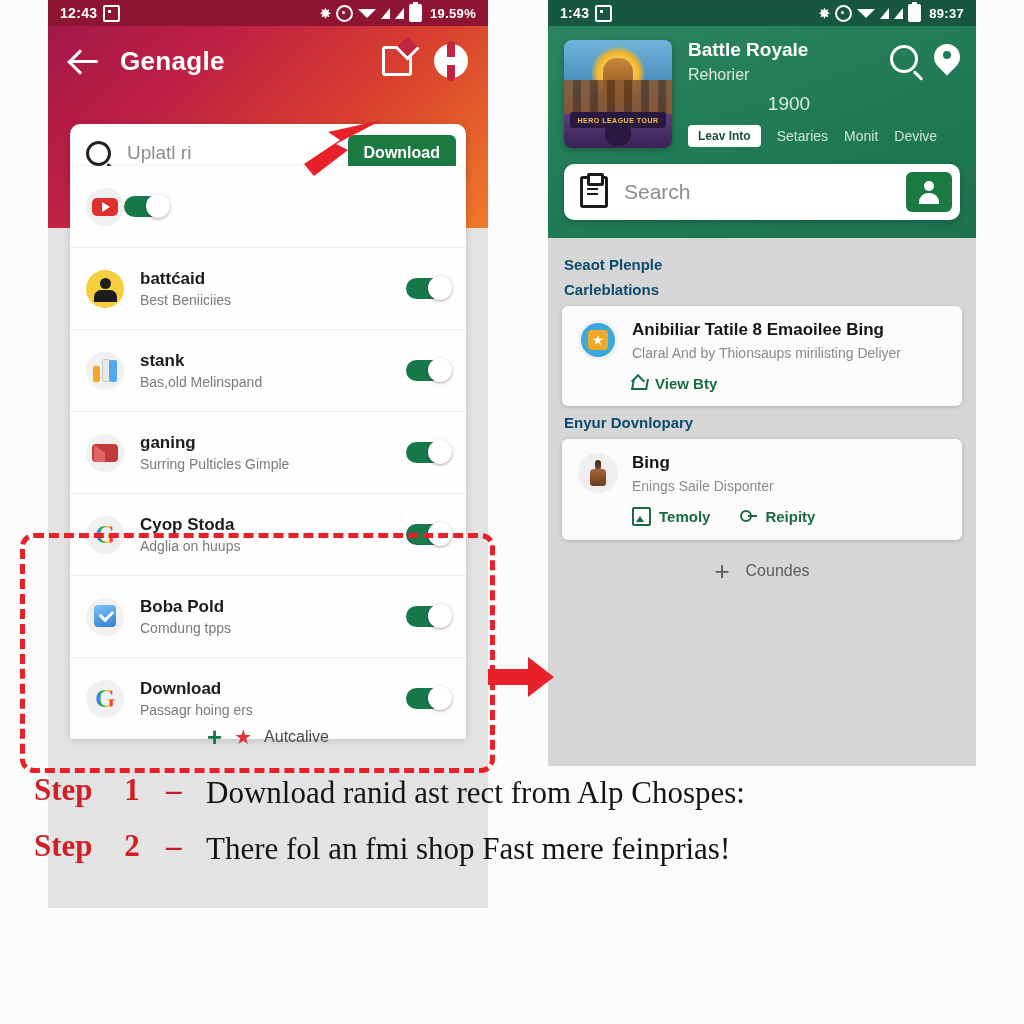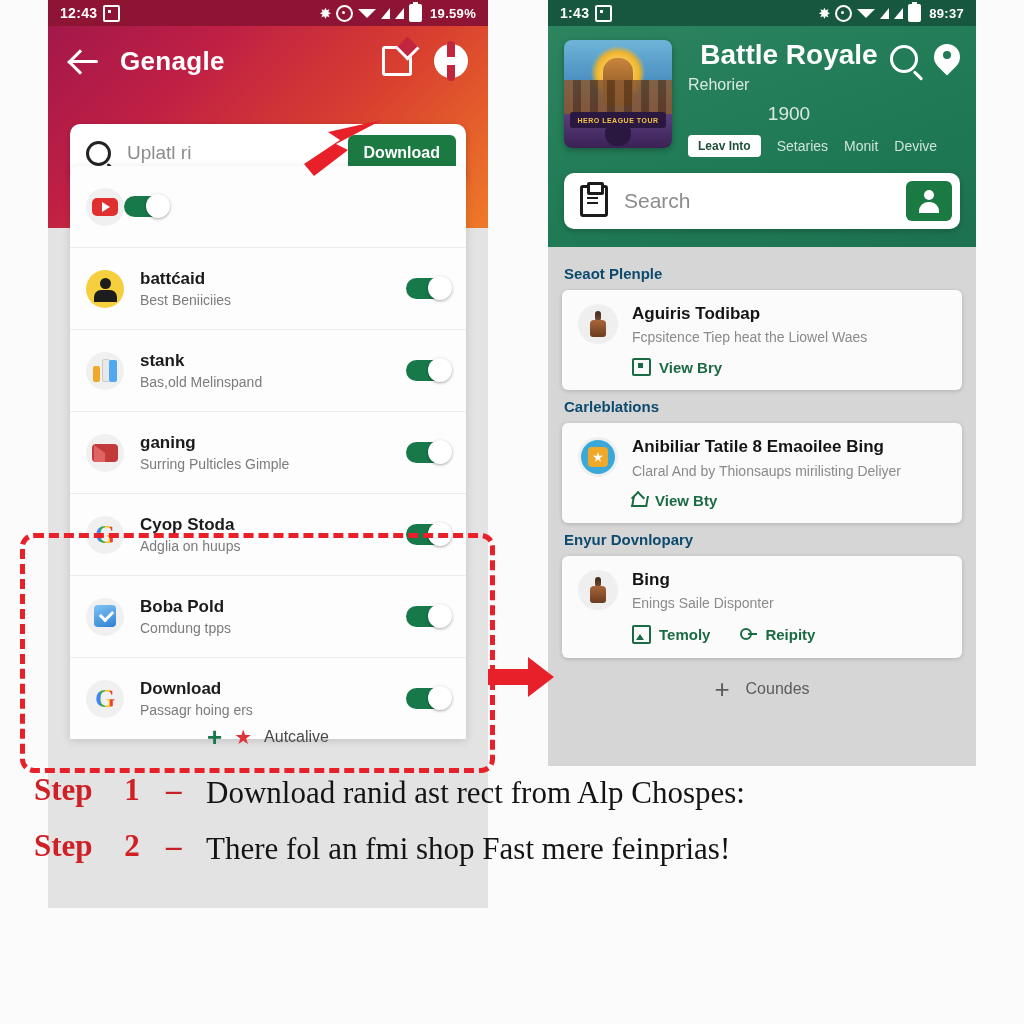--- a/index.html
+++ b/index.html
@@ -124,21 +124,21 @@
   .gt-fig{position:absolute;left:50%;top:18px;transform:translateX(-50%);width:30px;height:48px;border-radius:14px 14px 4px 4px;
      background:linear-gradient(180deg,#c9853c,#7a4a1e);}
   .gt-crowd{position:absolute;left:0;right:0;bottom:34px;height:34px;
      background:repeating-linear-gradient(90deg,#8a5a30 0 9px,#5e3a1c 9px 17px);opacity:.85;}
   .gt-band{position:absolute;left:6px;right:6px;bottom:20px;height:16px;border-radius:3px;
      background:#2a1840;display:flex;align-items:center;justify-content:center;}
   .gt-band span{font-size:7px;color:#f3c24a;font-weight:bold;letter-spacing:.5px;}
   .gt-shield{position:absolute;left:50%;bottom:2px;transform:translateX(-50%);width:26px;height:18px;
      background:#2a1840;border-radius:3px 3px 12px 12px;}
   .rhead-info{flex:1;margin-left:16px;min-width:0;}
-  .r-title{color:#fff;font-size:28px;font-weight:bold;line-height:1.1;text-align:center;}
+  .r-title{color:#fff;font-size:19px;font-weight:bold;line-height:1.1;}
   .r-sub{color:#dbe9e2;font-size:16px;margin-top:5px;}
   .r-num{color:#dbe9e2;font-size:19px;margin-top:9px;text-align:center;}
   .rhead-actions{display:flex;align-items:center;gap:16px;padding-top:4px;}
   .rmag{width:22px;height:22px;border:3px solid #fff;border-radius:50%;position:relative;cursor:pointer;}
   .rmag::after{content:"";position:absolute;right:-9px;bottom:-7px;width:12px;height:3px;background:#fff;
      transform:rotate(45deg);border-radius:2px;}
   .pin{width:26px;height:30px;position:relative;cursor:pointer;}
   .pin::before{content:"";position:absolute;left:0;top:0;width:26px;height:26px;border-radius:50% 50% 50% 0;
      background:#fff;transform:rotate(-45deg);}
   .pin::after{content:"";position:absolute;left:9px;top:7px;width:8px;height:8px;border-radius:50%;background:#1f7a55;z-index:2;}
@@ -386,35 +386,20 @@
       <div class="rsearch">
         <span class="clip"></span>
         <span class="rsearch-val">Search</span>
         <span class="person-btn"></span>
       </div>
     </div>
 
     <div class="rbody">
 
       <div class="sec-label">Seaot Plenple</div>
-      <div class="card">
-        <span class="card-ic">
-            <span class="chess"></span>
-          </span>
-        <span class="card-body">
-          <span class="card-title" style="display:block">Aguiris Todibap</span>
-          <span class="card-sub" style="display:block">Fcpsitence Tiep heat the Liowel Waes</span>
-          <span class="card-links">
-            <span class="clink">
-              <span class="li-box"></span>
-              <span>View Bry</span>
-            </span>
-          </span>
-        </span>
-      </div>
 
       <div class="sec-label">Carleblations</div>
       <div class="card">
         <span class="card-ic">
             <span class="medal">
               <i>★</i>
             </span>
           </span>
         <span class="card-body">
           <span class="card-title" style="display:block">Anibiliar Tatile 8 Emaoilee Bing</span>

